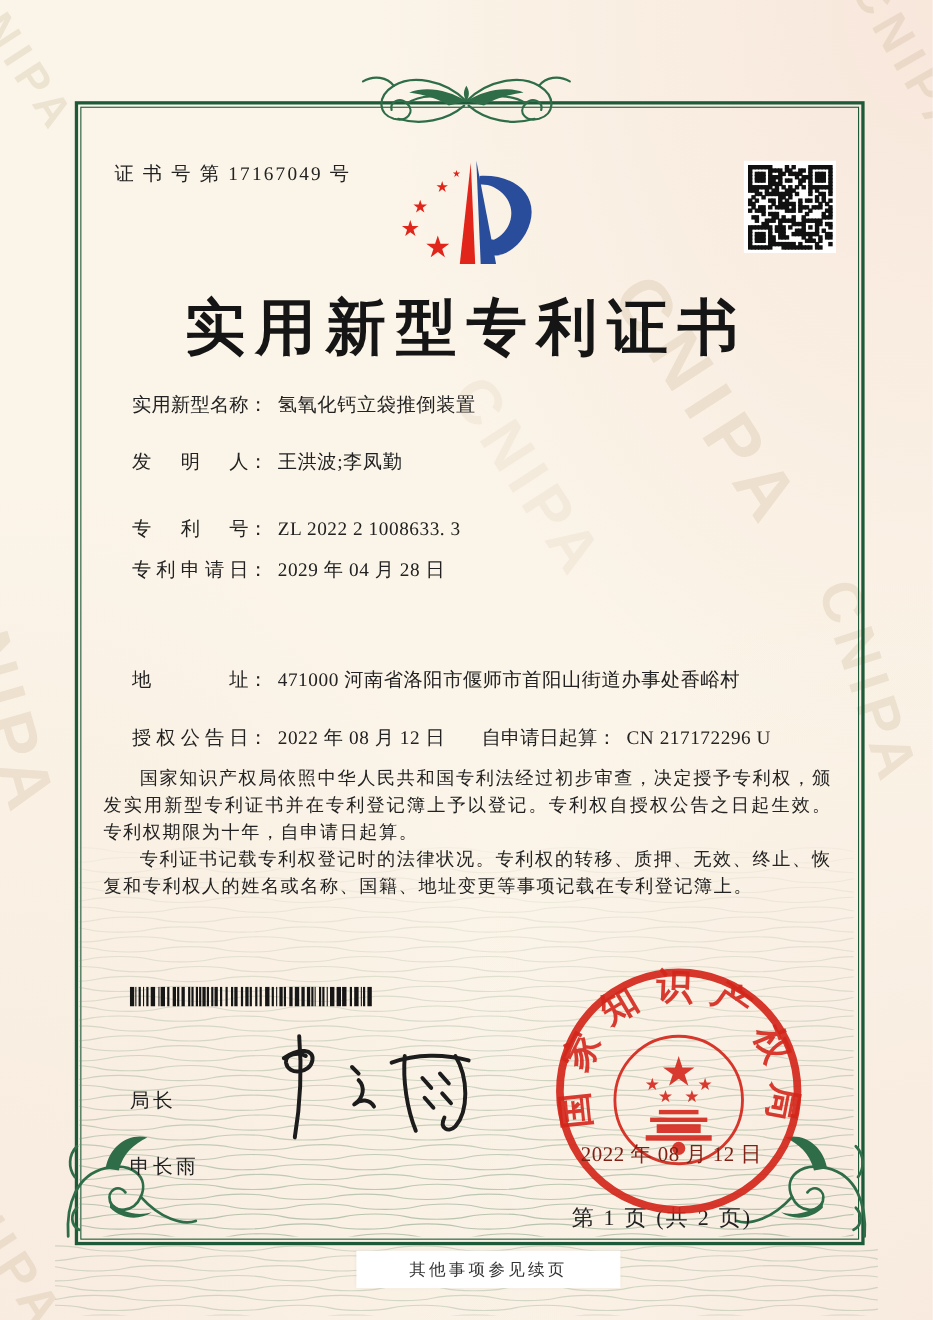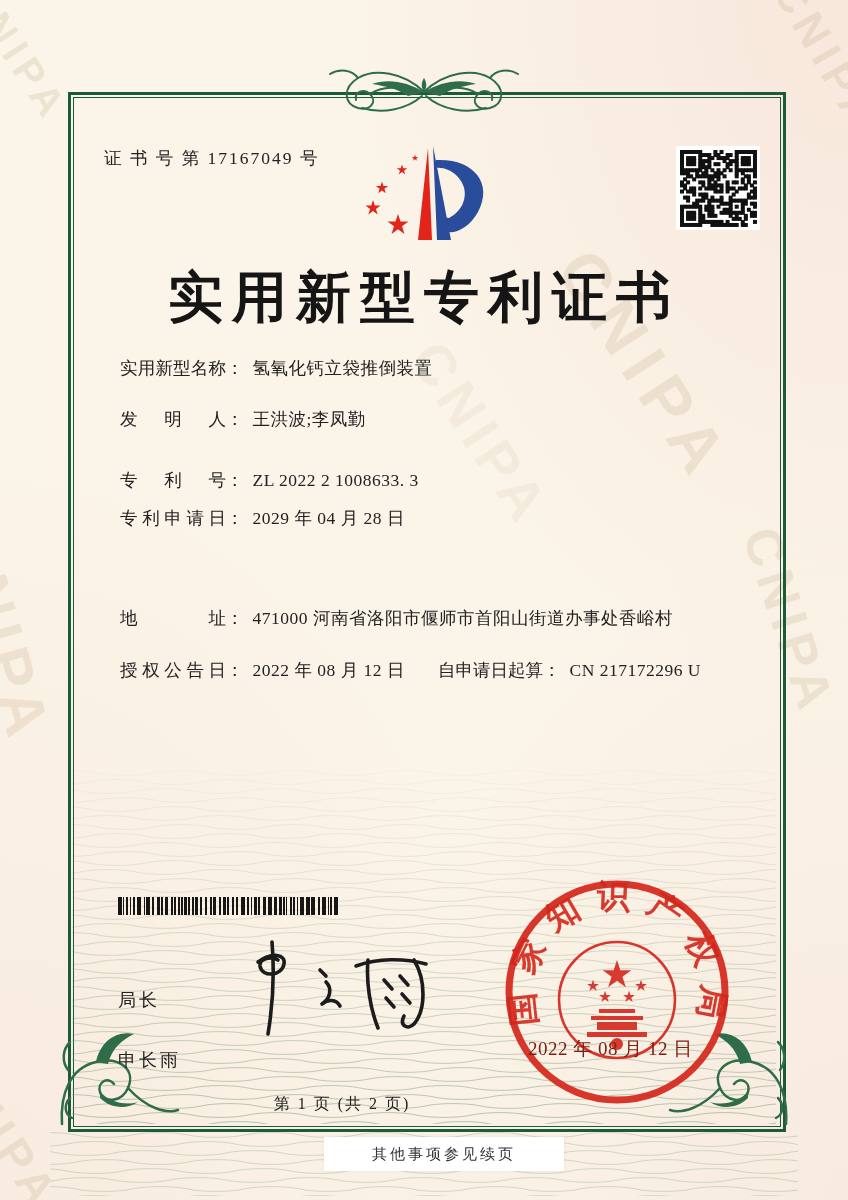--- a/index.html
+++ b/index.html
@@ -30,21 +30,21 @@
   }
   .frow{position:absolute;left:120px;width:640px;height:26px;font-size:17.5px;z-index:3;white-space:nowrap;}
   .flabel{display:inline-block;width:106px;text-align:justify;text-align-last:justify;vertical-align:bottom;}
   .fcolon{display:inline-block;margin-right:9px;}
   .fvalue{letter-spacing:.5px;}
   .grant2{position:absolute;left:318px;top:0;}
   .paras{position:absolute;left:94px;top:696px;width:662px;z-index:3;
     font-size:16.5px;line-height:24.4px;letter-spacing:1.4px;text-align:justify;}
   .paras p{margin:0;text-indent:2em;}
   .director{position:absolute;left:118px;z-index:4;font-size:18px;letter-spacing:3px;margin-top:16px;}
-  .pageinfo{position:absolute;left:0;top:1094px;width:684px;text-align:center;font-size:16px;letter-spacing:2px;z-index:3;}
+  .pageinfo{position:absolute;left:0;top:1094px;width:684px;text-align:right;font-size:20px;letter-spacing:2px;z-index:3;}
   .notebox{
     position:absolute;left:324px;top:1137px;width:240px;height:34px;background:#ffffff;
     z-index:4;display:flex;align-items:center;justify-content:center;
     font-size:15px;letter-spacing:3px;color:#333;box-shadow:0 0 4px rgba(0,0,0,.05);
   }
   .sealdate{position:absolute;left:528px;top:1036px;z-index:6;font-size:19px;color:#7e2013;letter-spacing:.5px;white-space:nowrap;}
   svg{display:block;}
 </style>
 </head>
 <body>
@@ -524,20 +524,24 @@
   <div class="frow" style="top:606px;">
     <span class="flabel">地址</span><span class="fcolon">：</span><span class="fvalue">471000 河南省洛阳市偃师市首阳山街道办事处香峪村</span>
   </div>
   <div class="frow" style="top:658px;">
     <span class="flabel">授权公告日</span><span class="fcolon">：</span><span class="fvalue">2022 年 08 月 12 日</span>
     <span class="grant2">
       <span>自申请日起算</span><span class="fcolon">：</span><span class="fvalue">CN 217172296 U</span>
     </span>
   </div>
 
+  <div class="paras">
+    <p>国家知识产权局依照中华人民共和国专利法经过初步审查，决定授予专利权，颁发实用新型专利证书并在专利登记簿上予以登记。专利权自授权公告之日起生效。专利权期限为十年，自申请日起算。</p>
+    <p>专利证书记载专利权登记时的法律状况。专利权的转移、质押、无效、终止、恢复和专利权人的姓名或名称、国籍、地址变更等事项记载在专利登记簿上。</p>
+  </div>
 
   <svg class="abs" style="left:118px;top:897px;z-index:3;" width="222" height="18">
       <rect x="0" y="0" width="4" height="18" fill="#161616"></rect>
       <rect x="5" y="0" width="1" height="18" fill="#161616"></rect>
       <rect x="8" y="0" width="2" height="18" fill="#161616"></rect>
       <rect x="12" y="0" width="1" height="18" fill="#161616"></rect>
       <rect x="15" y="0" width="2" height="18" fill="#161616"></rect>
       <rect x="19" y="0" width="4" height="18" fill="#161616"></rect>
       <rect x="26" y="0" width="1" height="18" fill="#161616"></rect>
       <rect x="28" y="0" width="4" height="18" fill="#161616"></rect>

